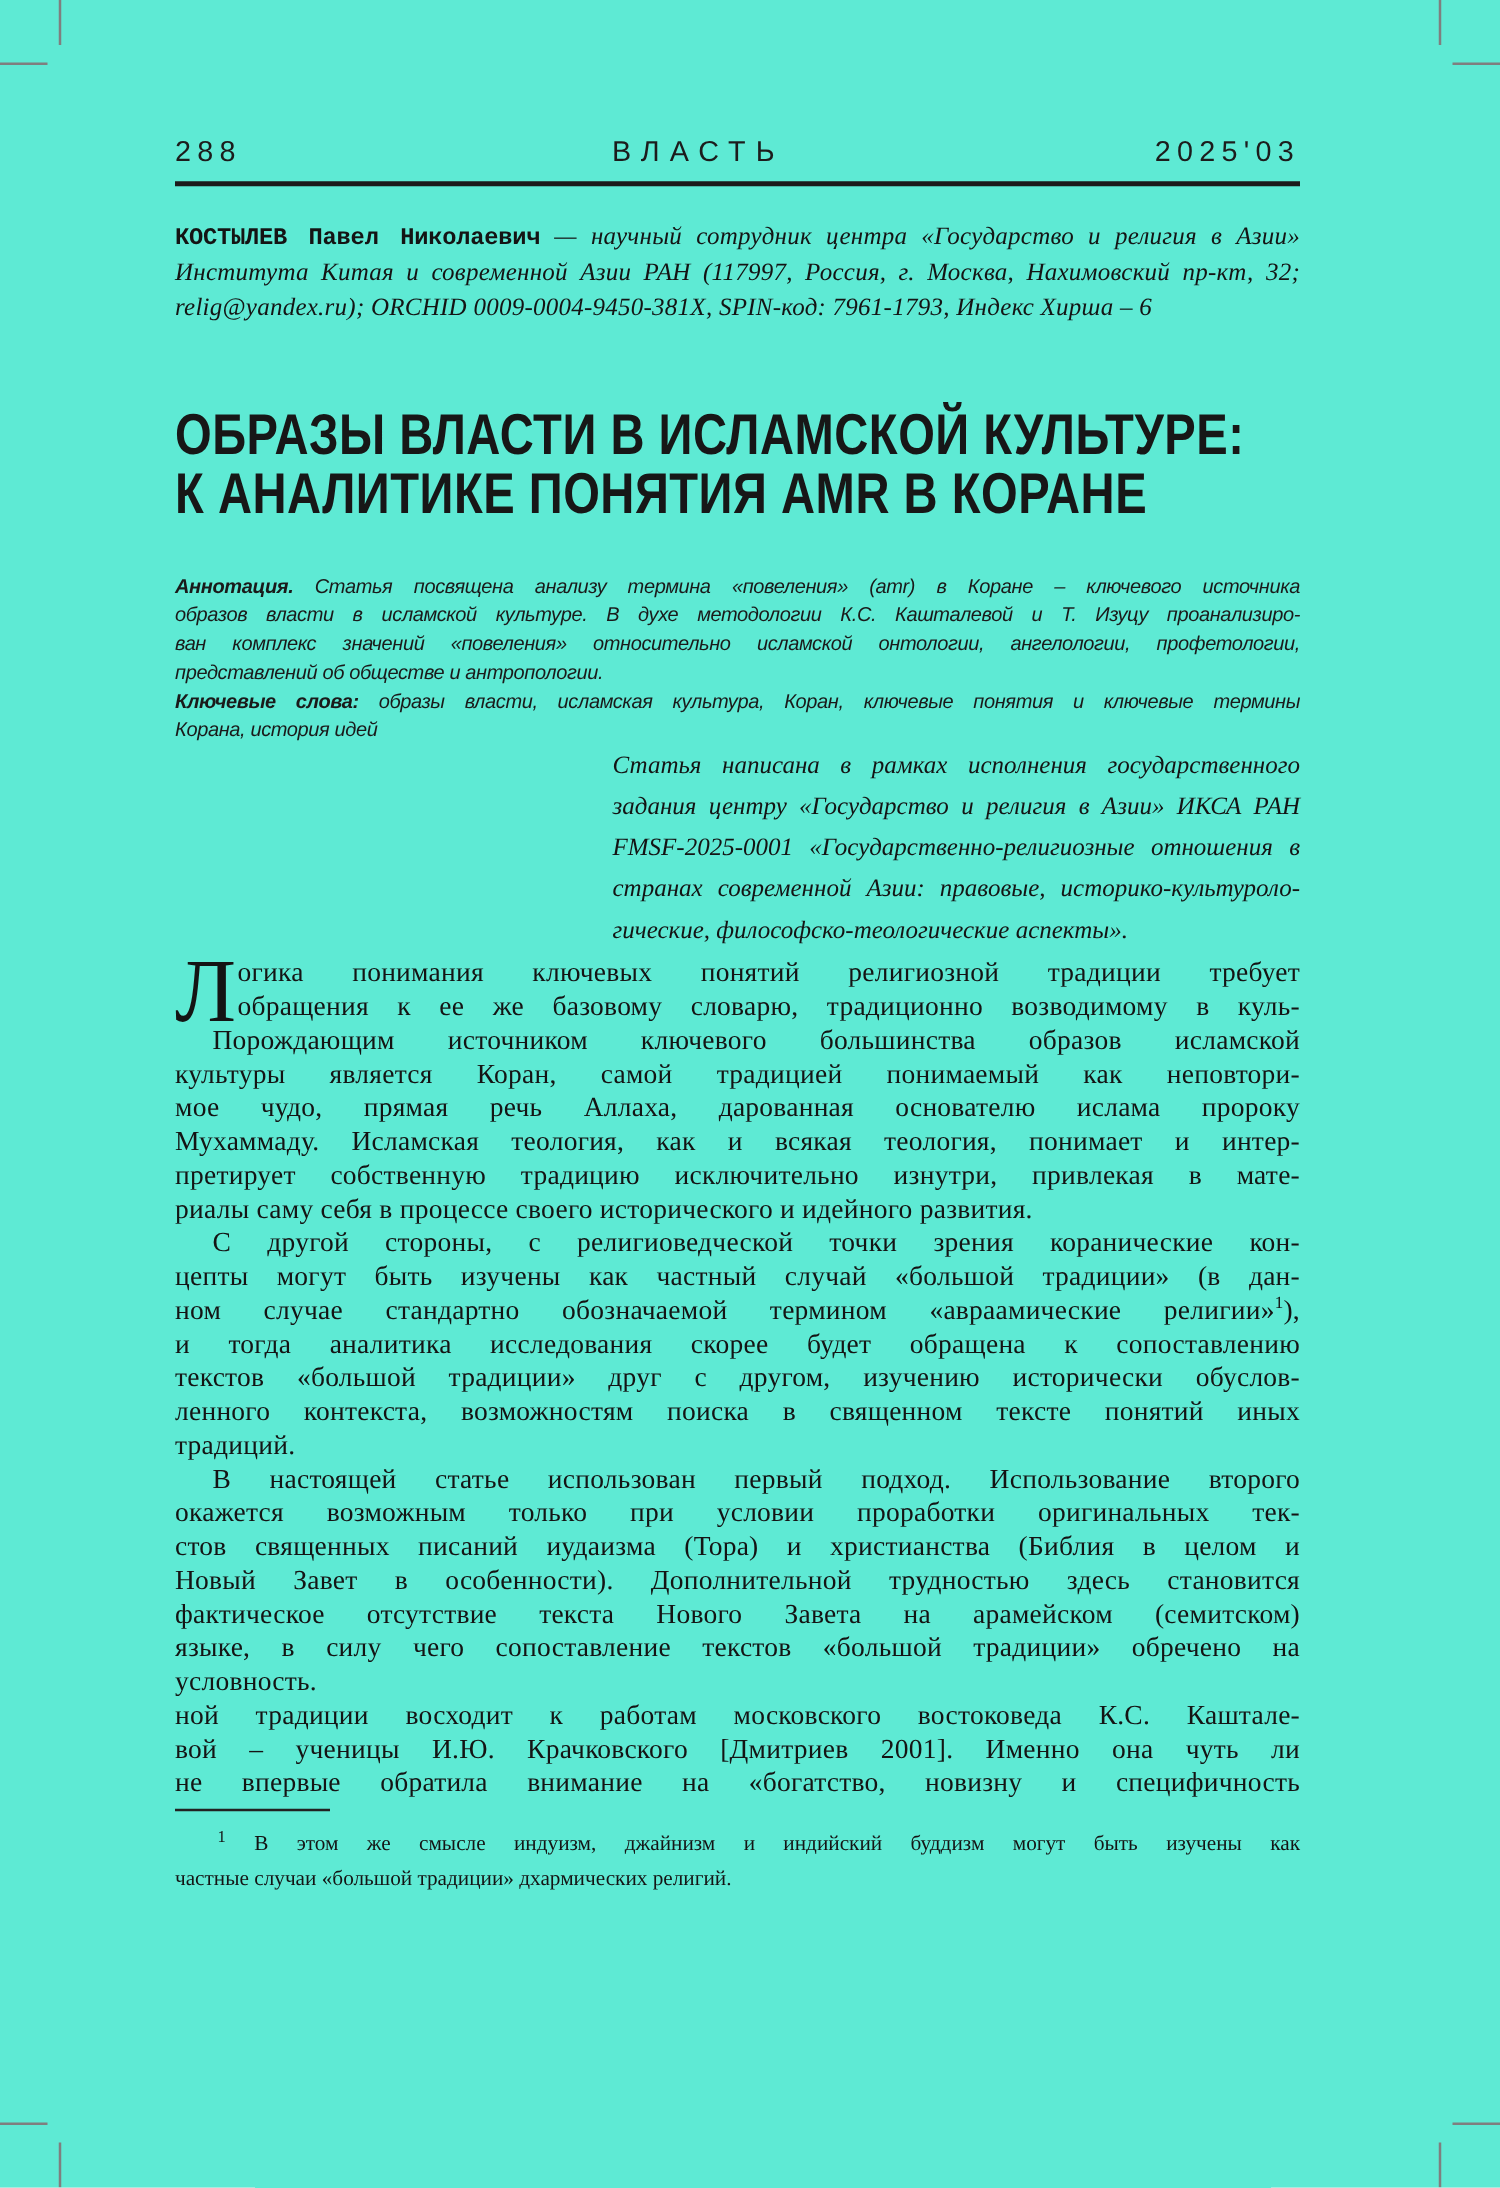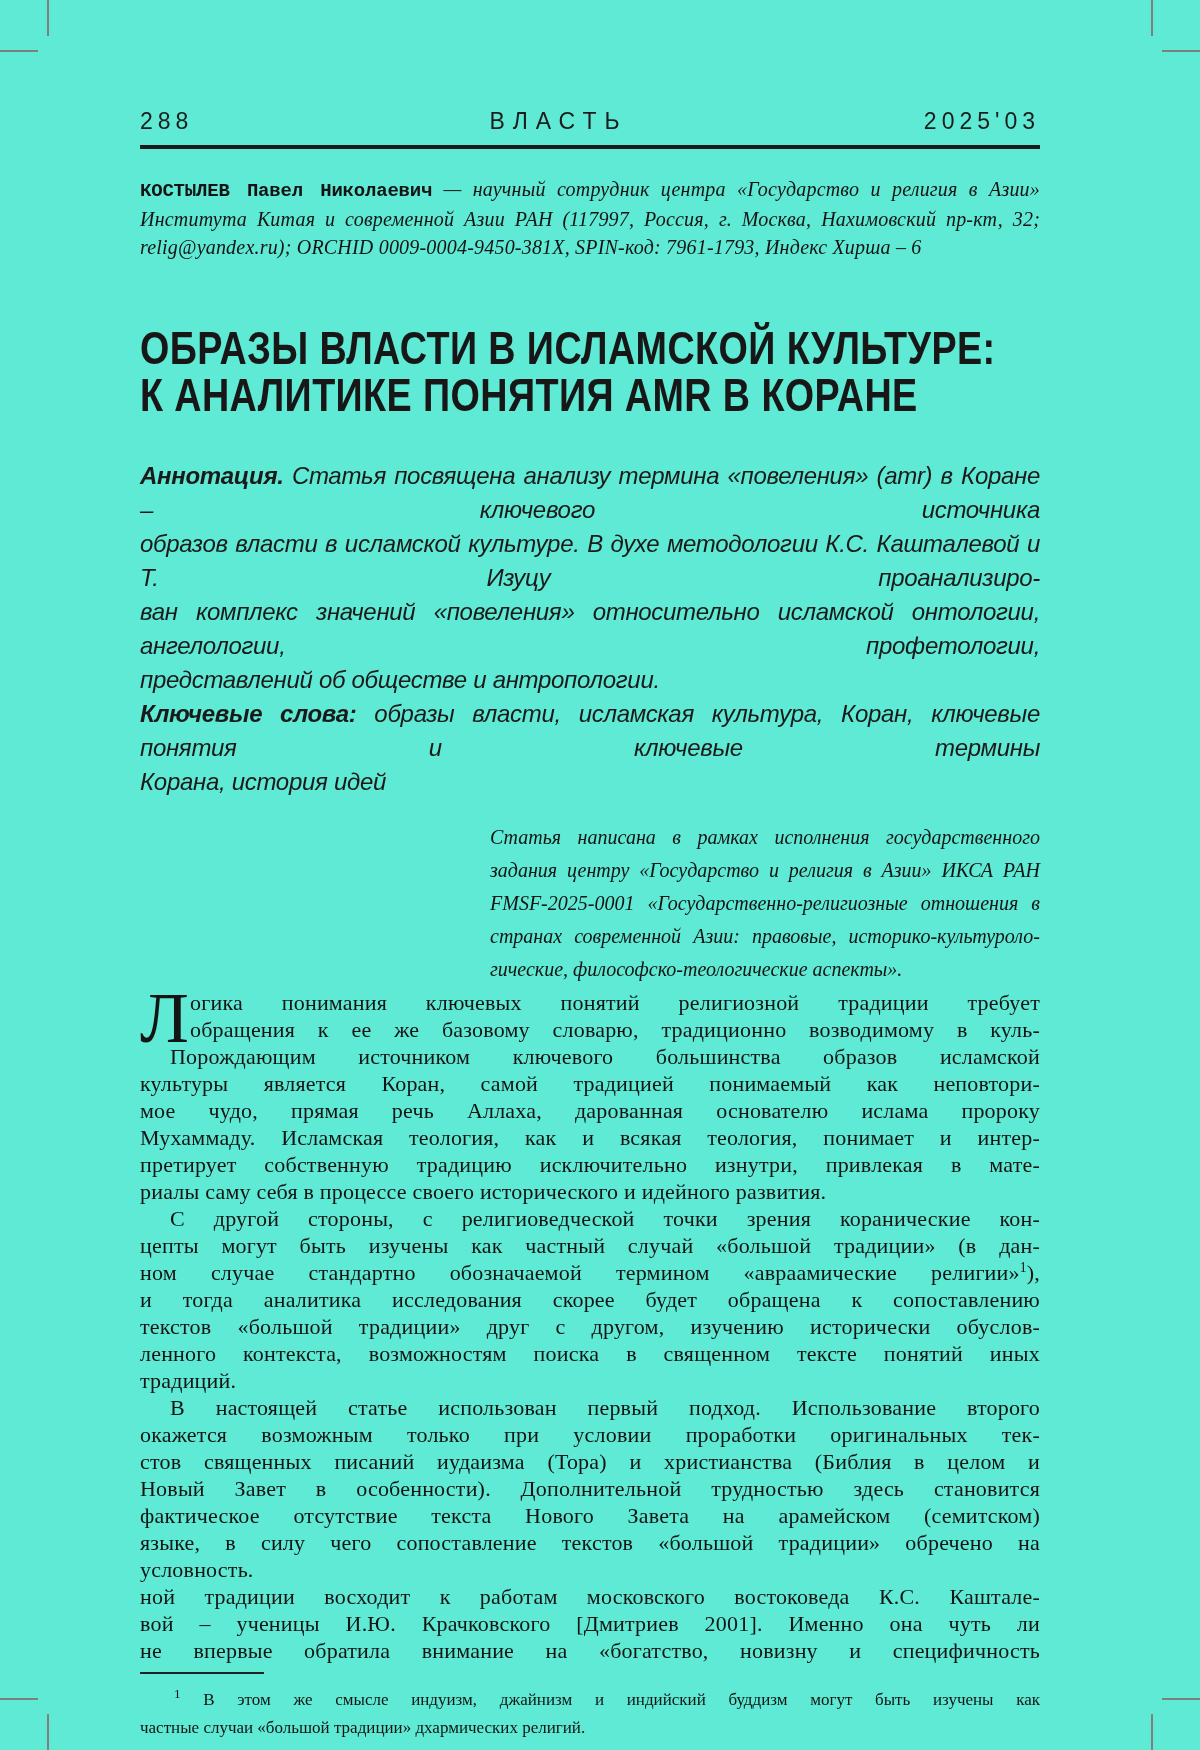--- a/index.html
+++ b/index.html
@@ -55,29 +55,29 @@
   }
   .title .line{
     text-align:left;text-align-last:left;
     white-space:nowrap;
     transform:scaleX(0.82);transform-origin:left center;
   }
   
   .abstract{
     font-family:"Liberation Sans",sans-serif;
     font-style:italic;
-    font-size:24px;line-height:34px;
+    font-size:16px;line-height:23px;
     letter-spacing:-0.3px;
     color:#1a1a1a;
   }
   .annotation{margin-top:40px;}
   .seg-lbl{font-weight:bold;}
   
   .ack{
-    margin-top:22px;margin-left:350px;
+    margin-left:350px;
     font-style:italic;
     font-size:20px;line-height:33px;
   }
   
   .body{
     margin-top:3px;
     font-size:22px;line-height:27px;
     letter-spacing:0.2px;
   }
   .para{position:relative;}

